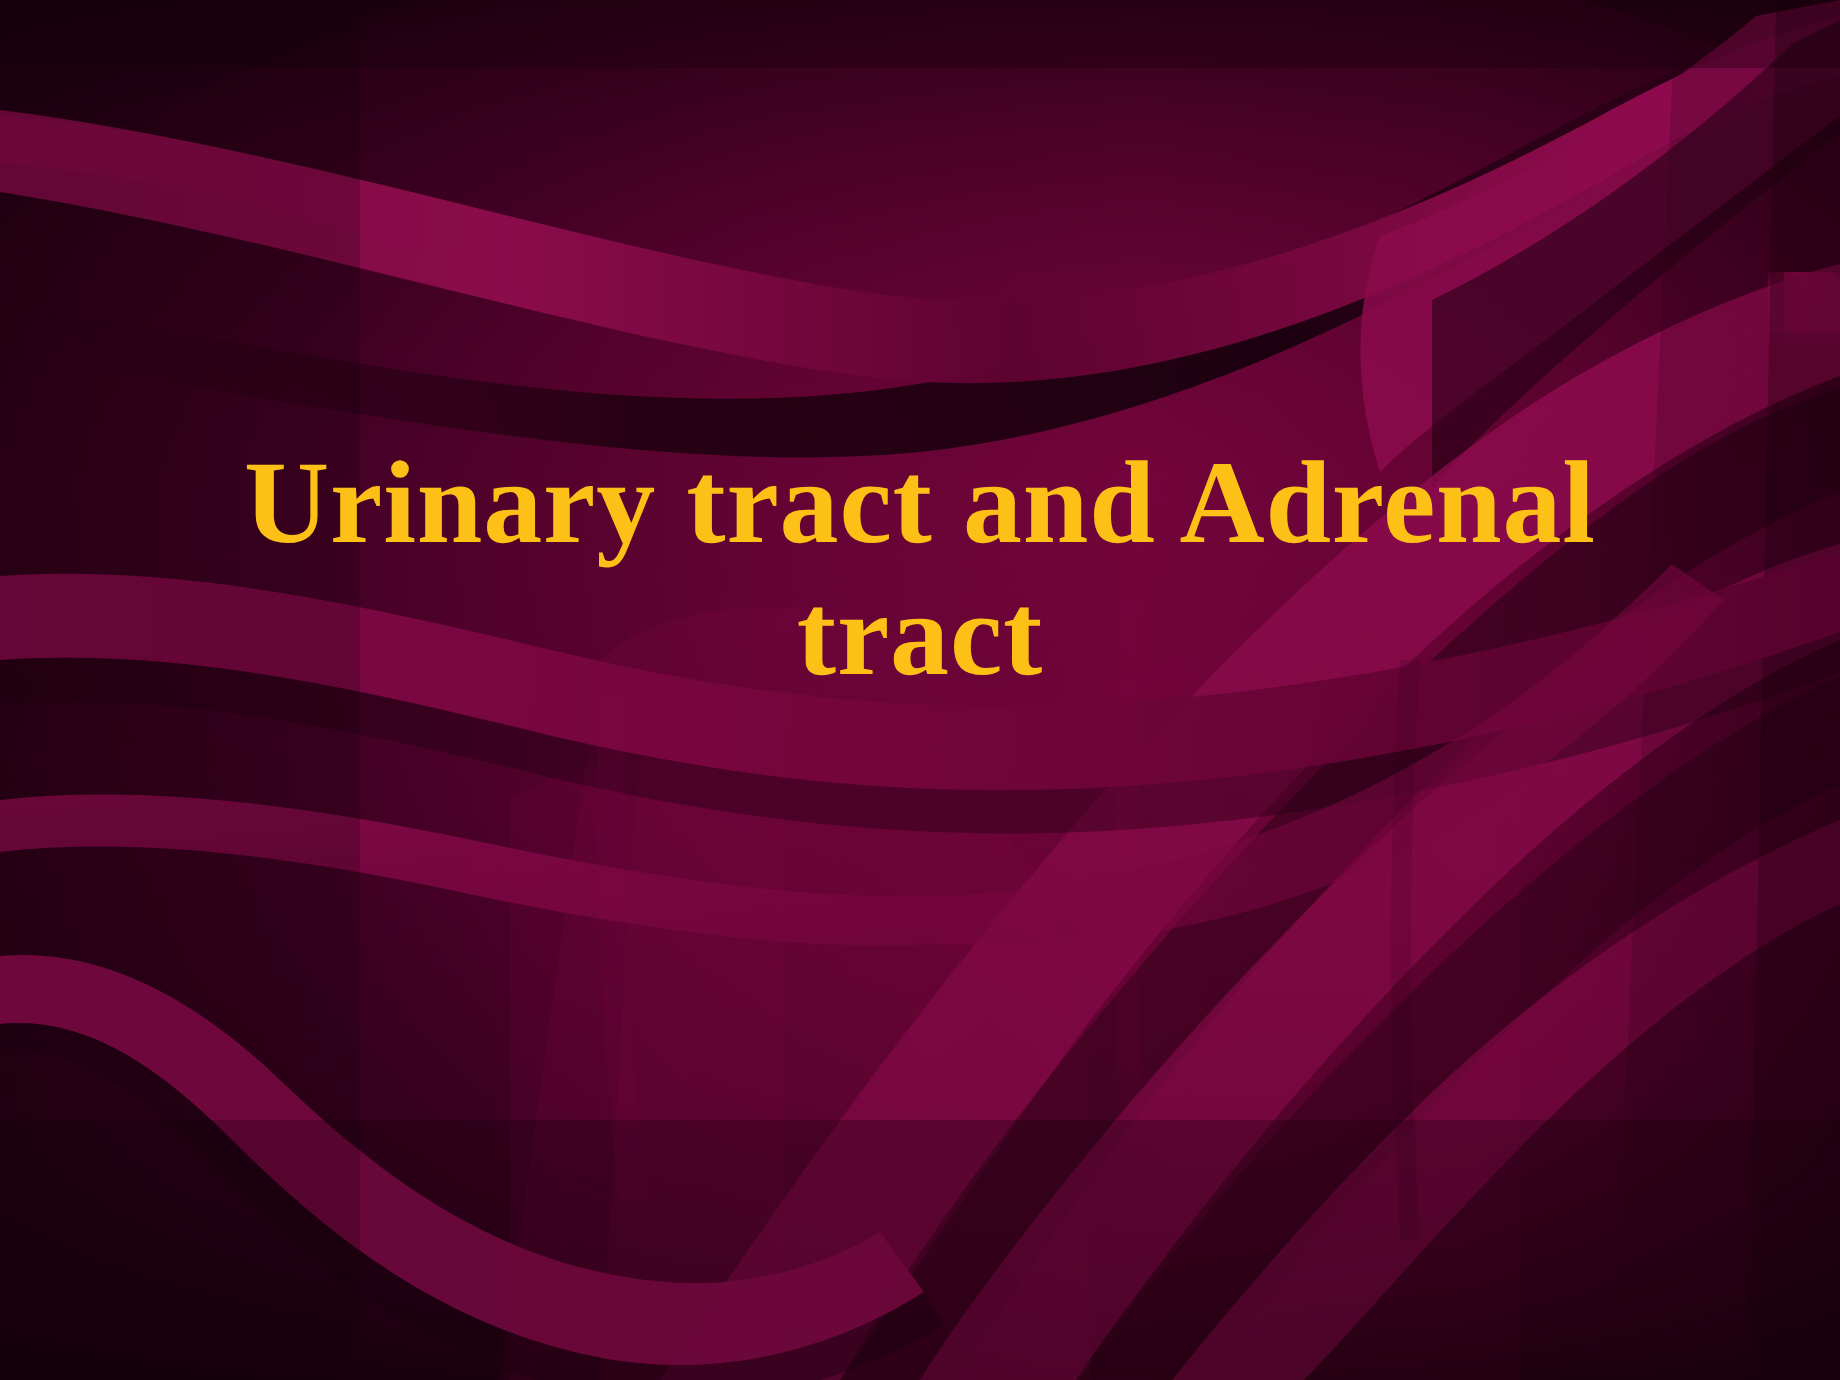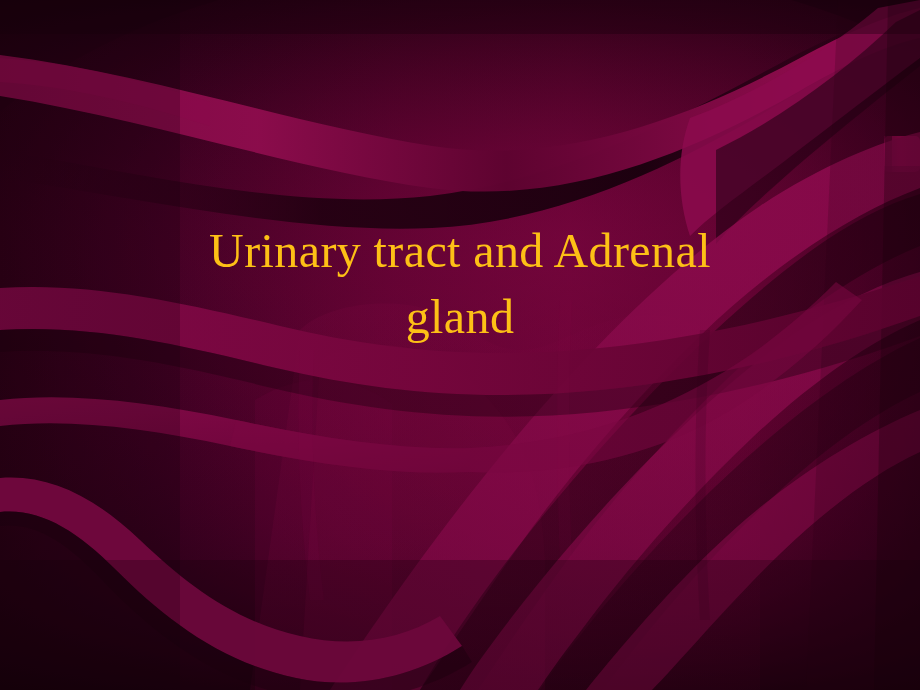--- a/index.html
+++ b/index.html
@@ -30,22 +30,22 @@
     width: 920px;
     text-align: center;
     z-index: 5;
     padding: 0 60px;
     box-sizing: border-box;
   }
   .title-line {
     display: block;
     color: #fdc016;
     font-family: "Liberation Serif", "DejaVu Serif", serif;
-    font-weight: normal;
-    font-size: 48px;
+    font-weight: bold;
+    font-size: 59px;
     line-height: 66px;
     letter-spacing: 0.4px;
     white-space: nowrap;
   }
 </style>
 </head>
 <body>
 
 <div id="slide">
 
@@ -205,16 +205,16 @@
     <path d="M560,300 C556,380 556,470 560,560 L572,560 C568,470 568,380 572,300 Z" fill="#8a0a4a" opacity="0.08"></path>
     <path d="M700,330 C694,420 694,520 700,620 L710,620 C704,520 704,420 710,330 Z" fill="#2a0016" opacity="0.16"></path>
 
     <rect x="0" y="560" width="920" height="130" fill="#14000a" opacity="0.28"></rect>
     <rect x="0" y="0" width="180" height="690" fill="#14000a" opacity="0.22"></rect>
     <rect x="0" y="0" width="920" height="34" fill="#16000b" opacity="0.35"></rect>
   </svg>
 
   <div id="title-block">
     <span class="title-line">Urinary tract and Adrenal</span>
-    <span class="title-line">gland</span>
+    <span class="title-line">tract</span>
   </div>
 
 </div>
 
 </body></html>

